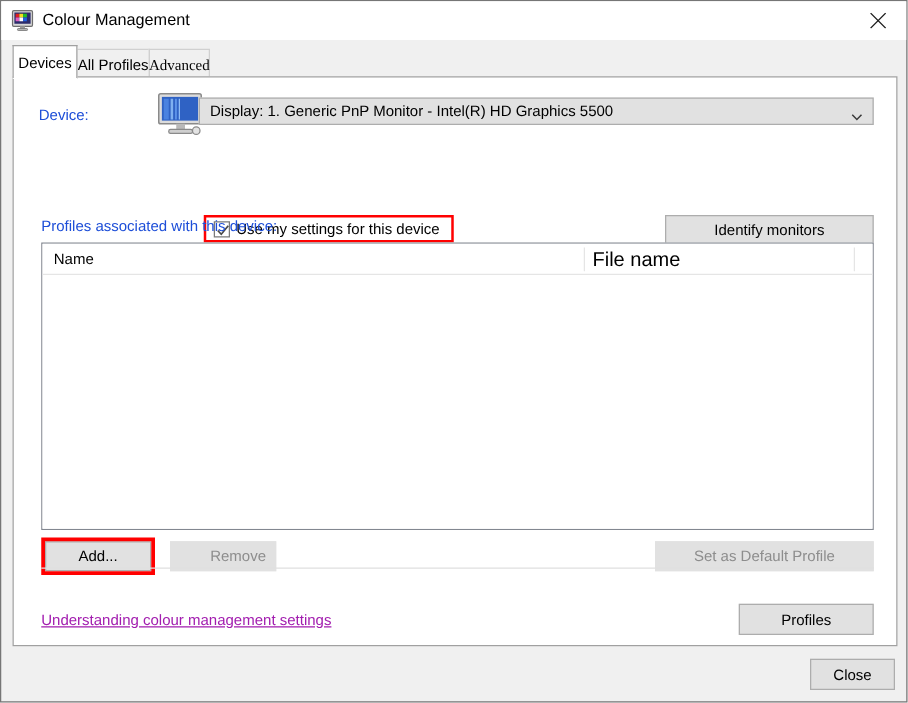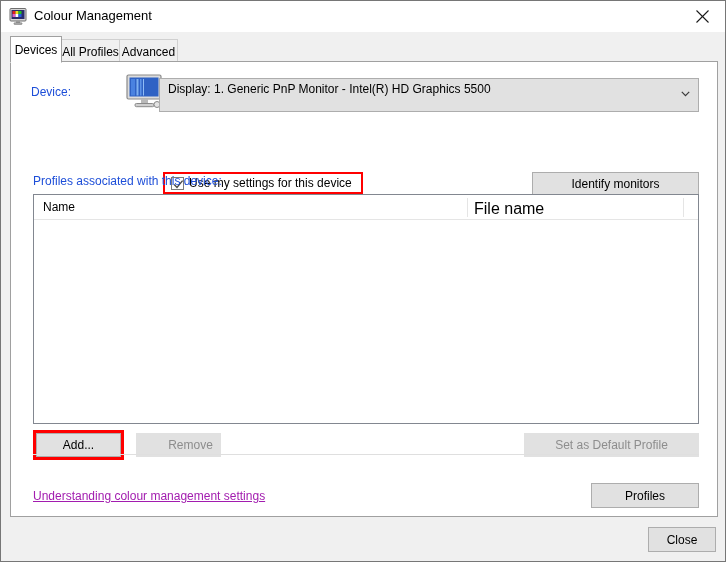--- a/index.html
+++ b/index.html
@@ -122,21 +122,21 @@
     left: 113px;
     top: 11px;
     width: 44px;
     height: 38px;
   }
   .combo {
     position: absolute;
     left: 148px;
     top: 16px;
     width: 540px;
-    height: 34px;
+    height: 22px;
     background: #e1e1e1;
     border: 1px solid #adadad;
     box-sizing: border-box;
   }
   .combo-text {
     position: absolute;
     left: 8px;
     top: 3px;
     font-size: 12px;
     color: #000000;
@@ -322,21 +322,21 @@
     </div>
   </div>
 
   <div class="tabstrip">
     <div class="tab active" style="left:9px; width:52px;">
       <span>Devices</span>
     </div>
     <div class="tab" style="left:60px; width:59px;">
       <span>All Profiles</span>
     </div>
-    <div class="tab" style="left:118px; width:59px;">
+    <div class="tab" style="left:118px; width:49px;font-family:Liberation Serif, serif;">
       <span>Advanced</span>
     </div>
   </div>
 
   <div class="panel">
 
     <div class="lbl device-label">Device:</div>
 
     <div class="device-icon">
       <svg width="44" height="38" viewBox="0 0 44 38">

